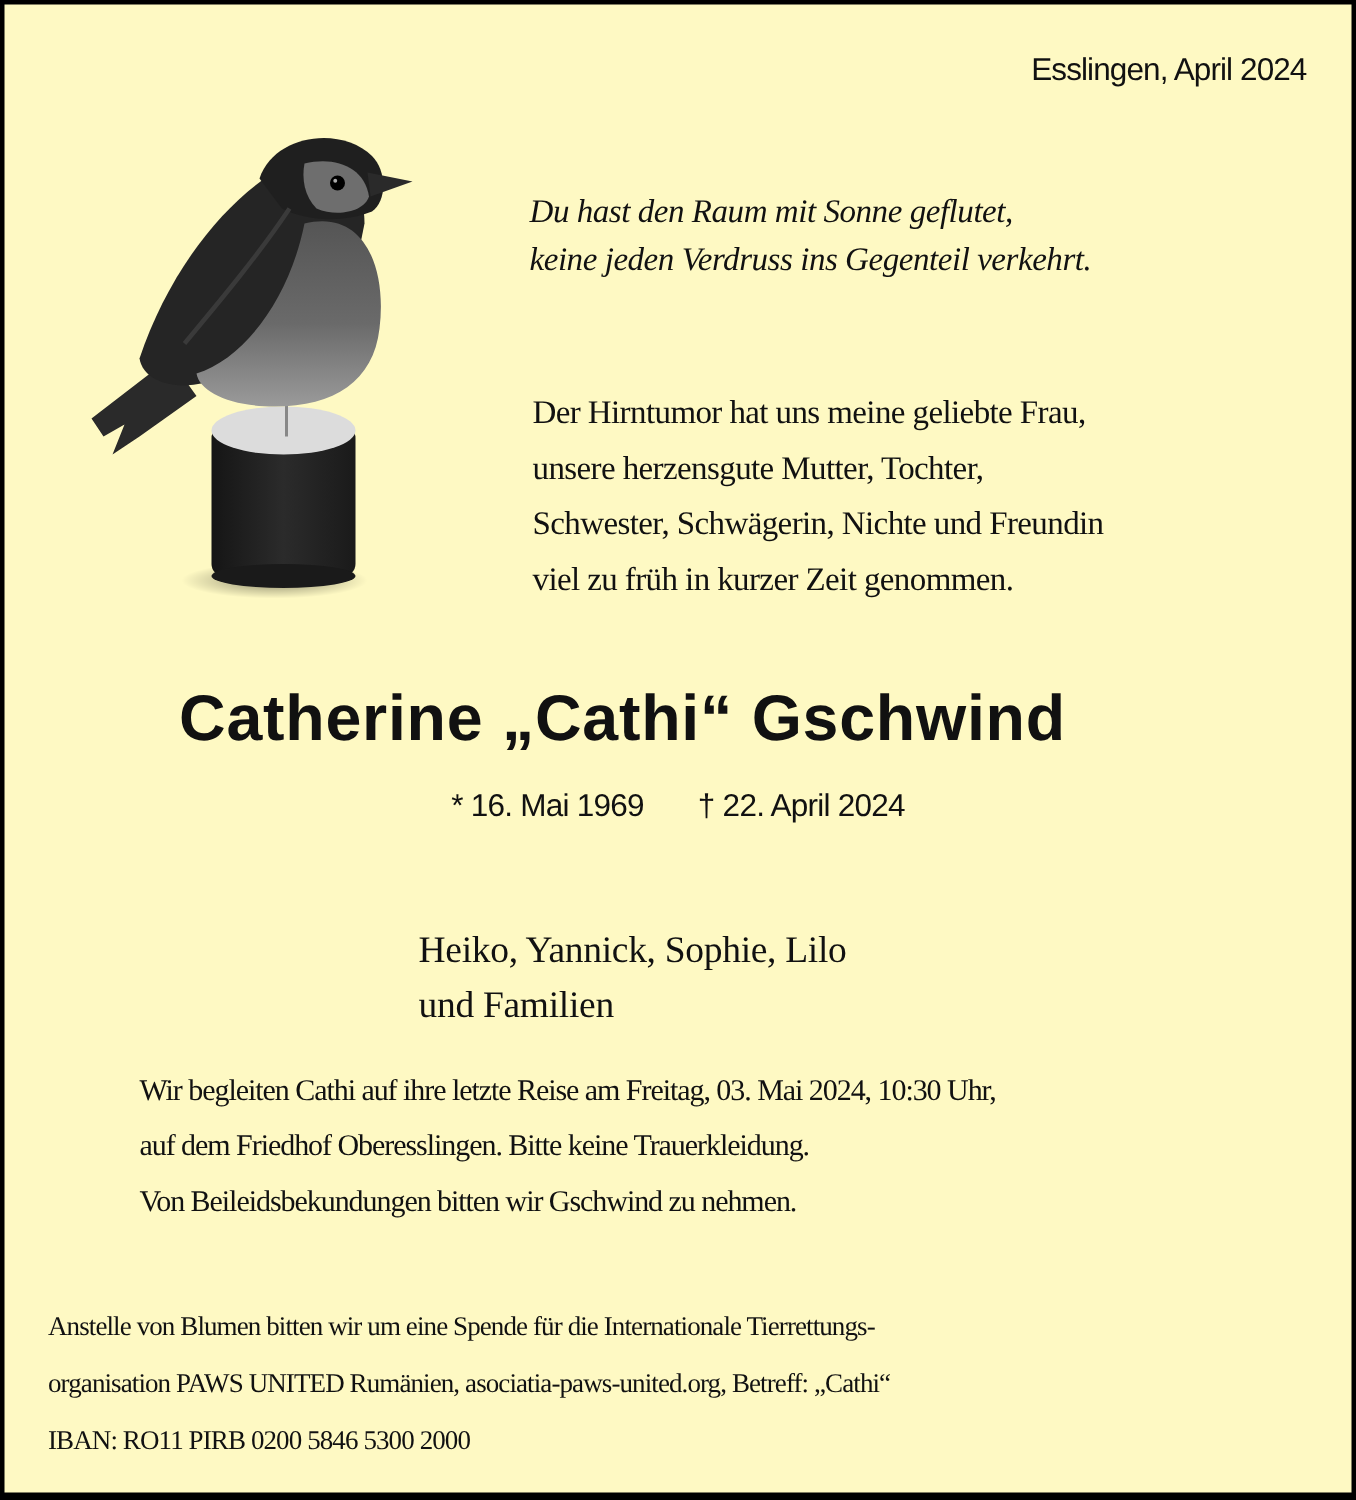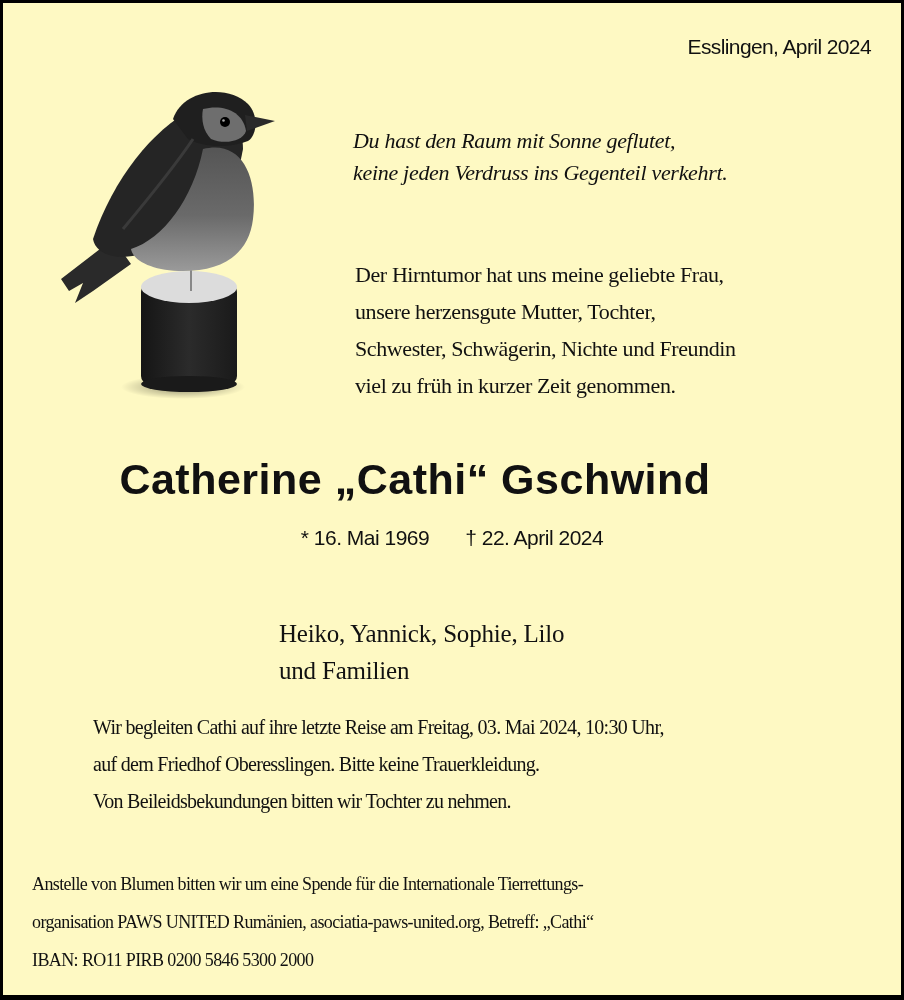--- a/index.html
+++ b/index.html
@@ -102,21 +102,21 @@
   </div>
 
   <div class="abs mourners">
     <span class="line">Heiko, Yannick, Sophie, Lilo</span>
     <span class="line">und Familien</span>
   </div>
 
   <div class="abs service">
     <span class="line">Wir begleiten Cathi auf ihre letzte Reise am Freitag, 03. Mai 2024, 10:30 Uhr,</span>
     <span class="line">auf dem Friedhof Oberesslingen. Bitte keine Trauerkleidung.</span>
-    <span class="line">Von Beileidsbekundungen bitten wir Tochter zu nehmen.</span>
+    <span class="line">Von Beileidsbekundungen bitten wir Gschwind zu nehmen.</span>
   </div>
 
   <div class="abs donation">
     <span class="line">Anstelle von Blumen bitten wir um eine Spende für die Internationale Tierrettungs-</span>
     <span class="line">organisation PAWS UNITED Rumänien, asociatia-paws-united.org, Betreff: „Cathi“</span>
     <span class="line">IBAN: RO11 PIRB 0200 5846 5300 2000</span>
   </div>
 
 </div>
 

